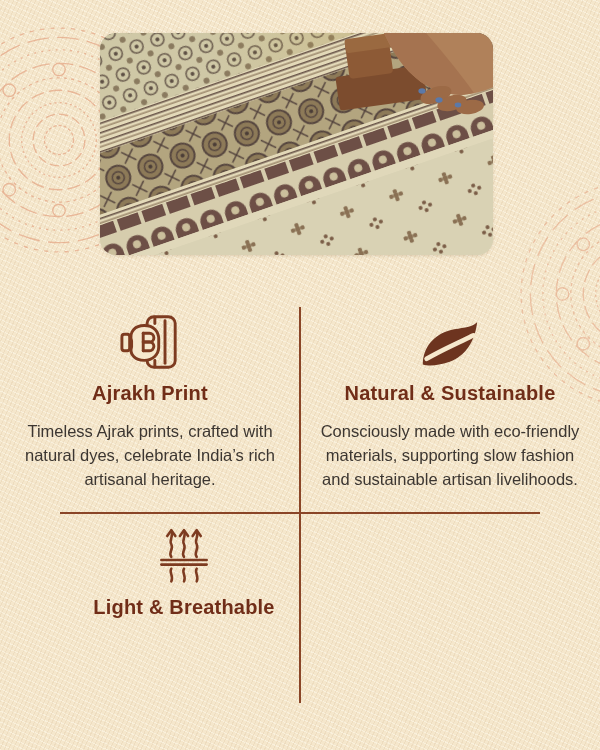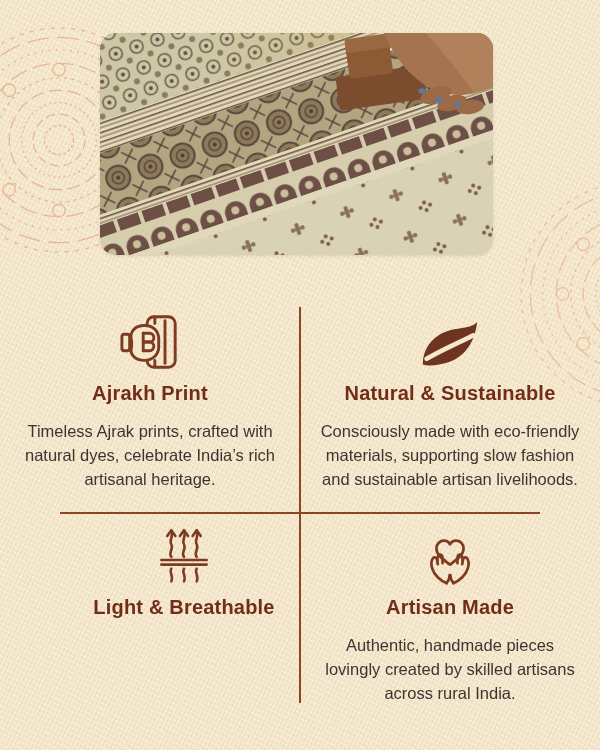--- a/index.html
+++ b/index.html
@@ -196,31 +196,14 @@
           <path d="M41.5 10 L46 3.5 L50.5 10"></path>
           <path d="M18 46 C15 50 21 54 18 60"></path>
           <path d="M32 46 C29 50 35 54 32 60"></path>
           <path d="M46 46 C43 50 49 54 46 60"></path>
         </g>
       </svg>
     </div>
     <h3 class="feat-title">Light &amp; Breathable</h3>
   </div>
 
-  <div class="cell c4">
-    <div class="icon-wrap">
-      <svg width="62" height="62" viewBox="0 0 64 64">
-        <g class="stroke-ico" stroke-width="2.8">
-          <path d="M32 41 C23.5 34.5 18 30.5 18 24.2 C18 19.3 21.8 16.2 25.8 16.2 C28.4 16.2 30.8 17.7 32 20 C33.2 17.7 35.6 16.2 38.2 16.2 C42.2 16.2 46 19.3 46 24.2 C46 30.5 40.5 34.5 32 41 Z"></path>
-          <path d="M28.5 60 C22 57.5 15.5 51.5 13.5 44.5 C12.4 40.5 12.6 36.5 14.5 34.2 C16 32.5 18.2 33.4 18.6 35.8 L19.4 40.5"></path>
-          <path d="M19.2 36.5 C18.6 32.8 20 30.3 22 30.6 C23.6 30.9 24.3 32.6 24.3 34.6 L24.3 39.4"></path>
-          <path d="M28.5 60 C30.5 57.5 31.6 55 31.6 51.8"></path>
-          <path d="M35.5 60 C42 57.5 48.5 51.5 50.5 44.5 C51.6 40.5 51.4 36.5 49.5 34.2 C48 32.5 45.8 33.4 45.4 35.8 L44.6 40.5"></path>
-          <path d="M44.8 36.5 C45.4 32.8 44 30.3 42 30.6 C40.4 30.9 39.7 32.6 39.7 34.6 L39.7 39.4"></path>
-          <path d="M35.5 60 C33.5 57.5 32.4 55 32.4 51.8"></path>
-        </g>
-      </svg>
-    </div>
-    <h3 class="feat-title">Artisan Made</h3>
-    <p class="feat-desc">Authentic, handmade pieces lovingly created by skilled artisans across rural India.</p>
-  </div>
 
 </div>
 
 </body></html>

